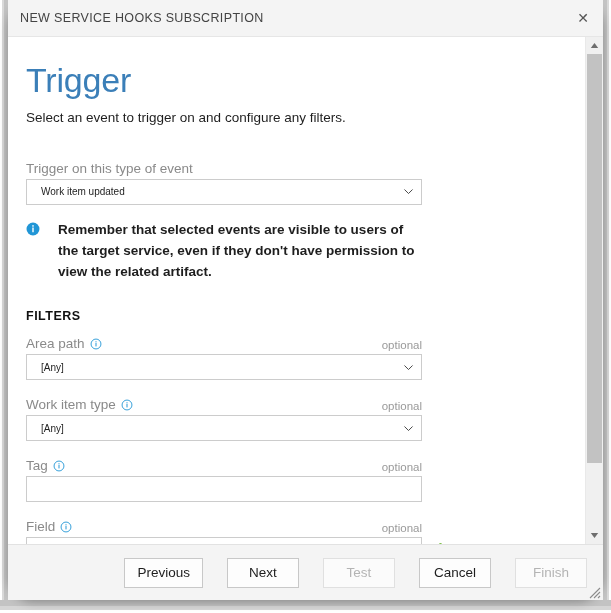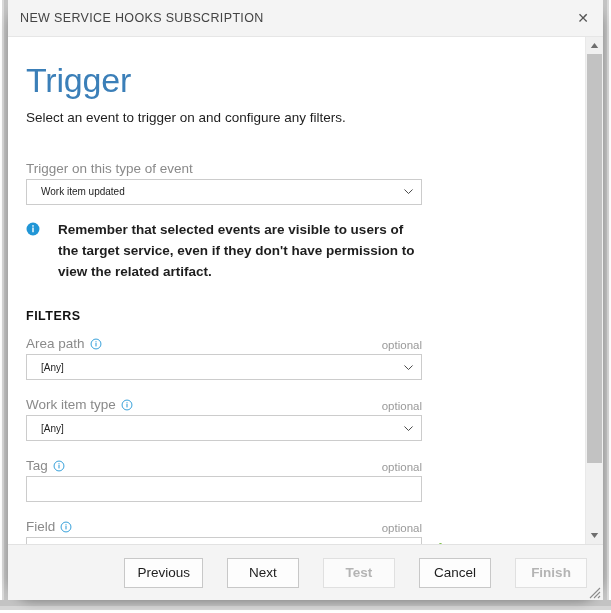--- a/index.html
+++ b/index.html
@@ -274,21 +274,20 @@
     color: #1e1e1e;
     font-family: "Liberation Sans", sans-serif;
     cursor: pointer;
     padding: 0 12px;
   }
   .fbtn.disabled {
     color: #b4b4b4;
     border-color: #e0e0e0;
     background: #fbfbfb;
     cursor: default;
-    font-weight: bold;
   }
 
   
   #grip {
     position: absolute;
     right: 2px;
     bottom: 1px;
     width: 14px;
     height: 14px;
     cursor: nwse-resize;

